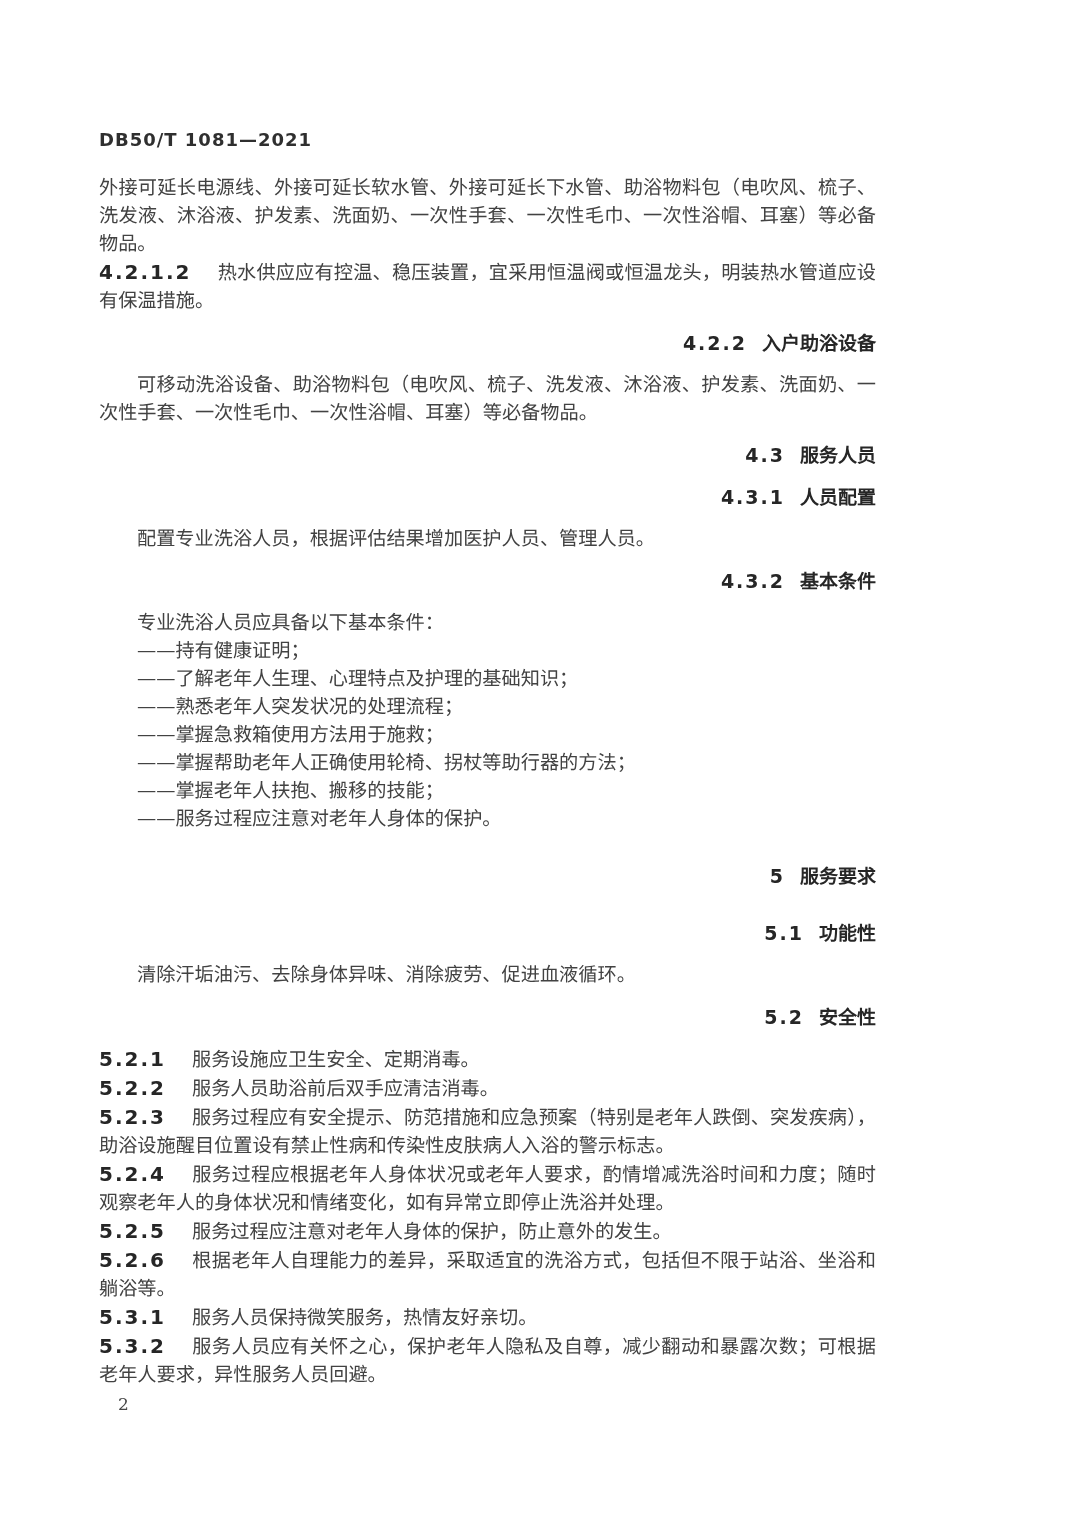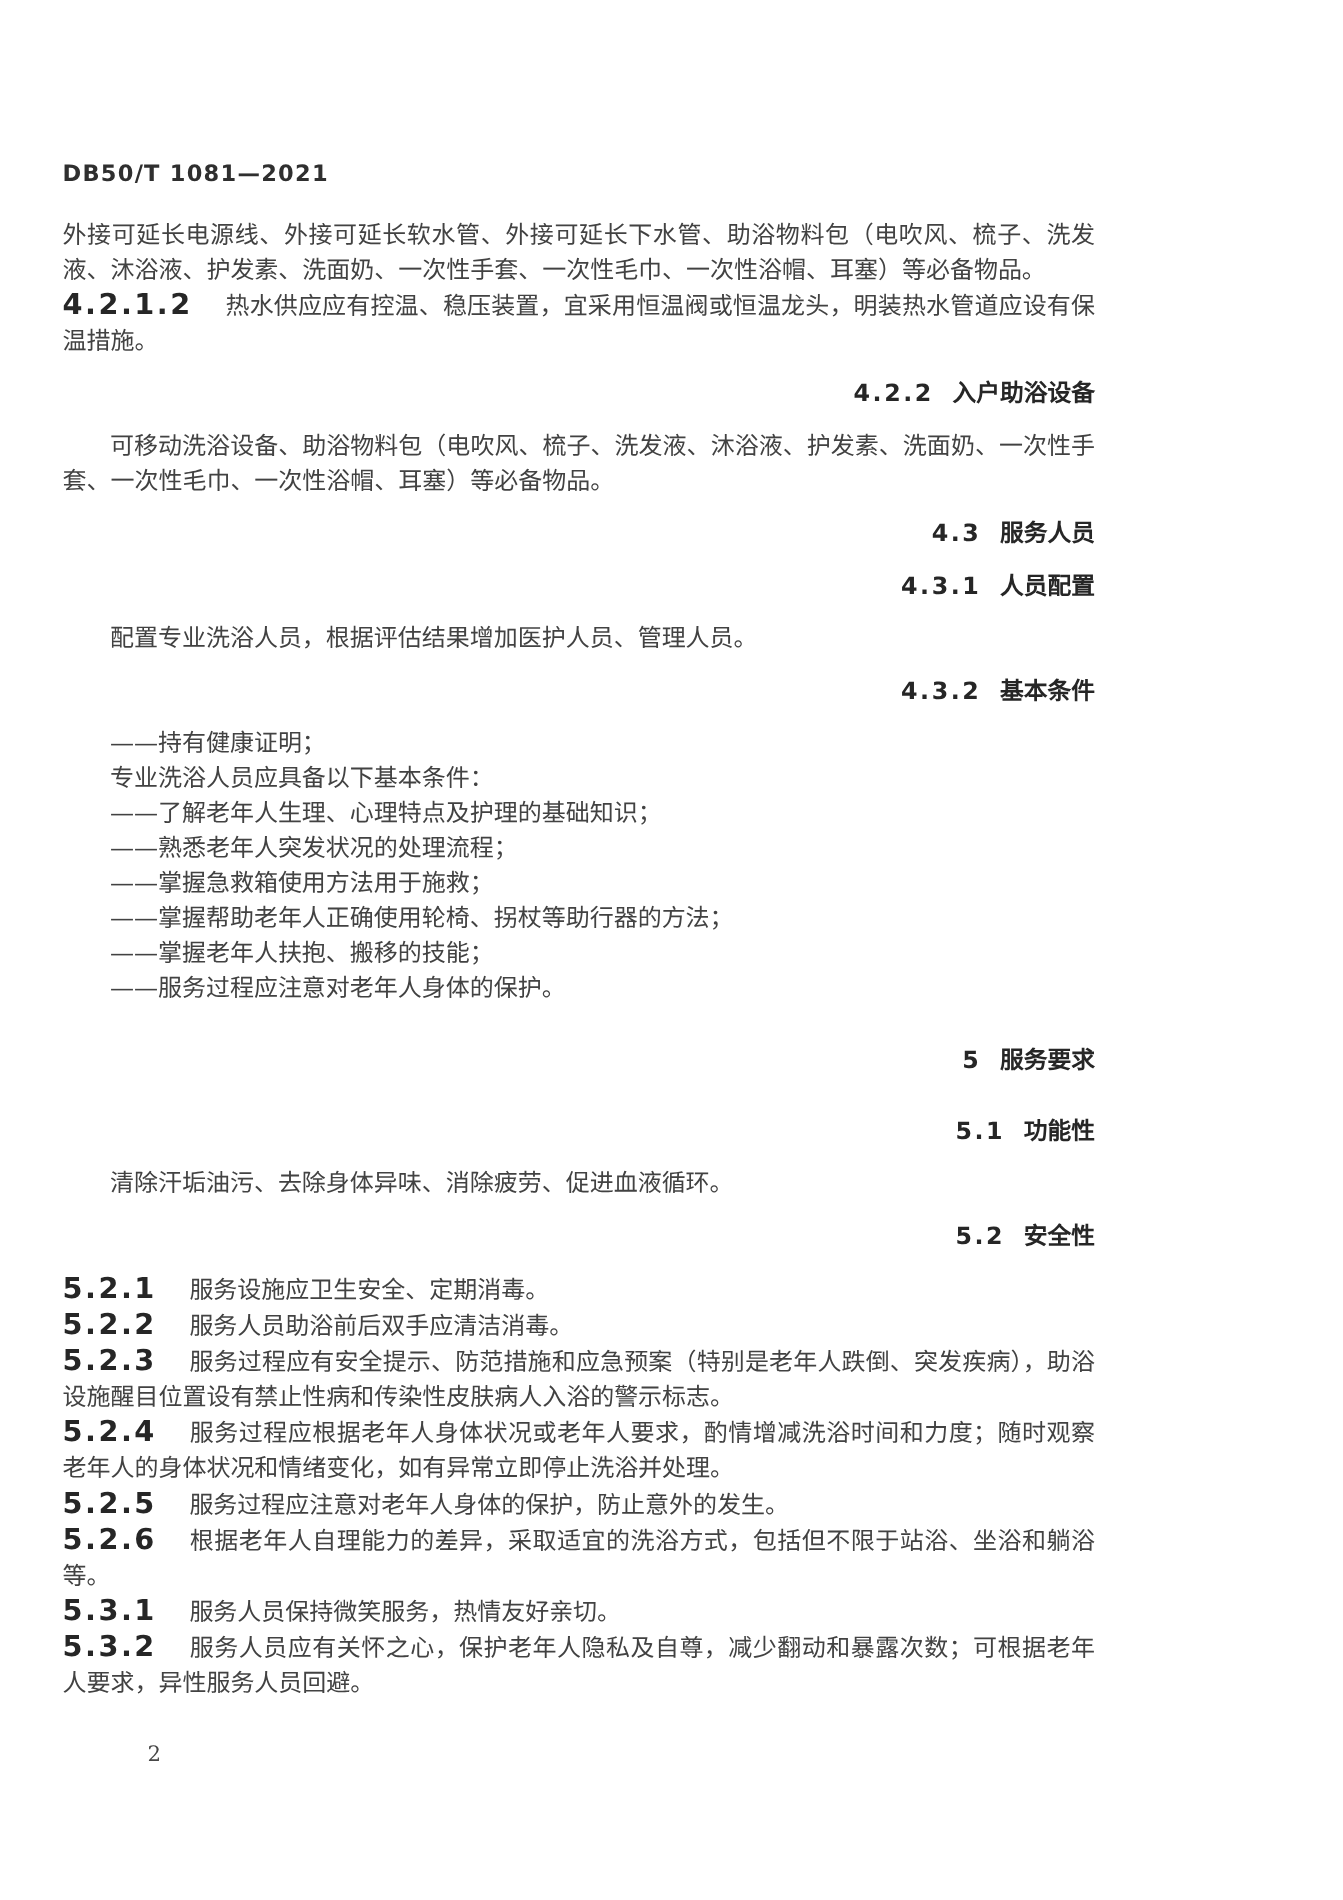--- a/index.html
+++ b/index.html
@@ -7,21 +7,21 @@
     --body-text:#424242;
     --heading-text:#262626;
   }
   html,body{margin:0;padding:0;background:#ffffff;}
   .page{
     position:relative;
     width:976px;
     height:1520px;
     background:var(--page-bg);
     box-sizing:border-box;
-    padding:126px 100px 0 50px;
+    padding:126px 100px 0 99px;
     overflow:hidden;
   }
   .doc-header{
     font-family:"DejaVu Sans","Liberation Sans",sans-serif;
     font-size:18px;
     font-weight:600;
     letter-spacing:1px;
     color:#2f2f2f;
     line-height:28px;
     margin:0 0 20px 0;
@@ -33,21 +33,21 @@
     line-height:28px;
     color:var(--body-text);
     text-align:justify;
     margin:0;
   }
   .para.indent{text-indent:38px;}
   .para.dash{text-indent:38px;}
   .clause .num{
     font-family:"DejaVu Sans","Liberation Sans",sans-serif;
     font-weight:700;
-    font-size:23px;
+    font-size:20px;
     letter-spacing:2px;
     color:var(--heading-text);
     margin-right:26px;
   }
   .heading{
     font-family:"DejaVu Sans","Liberation Sans",sans-serif;
     font-size:19px;
     font-weight:700;
     color:var(--heading-text);
     line-height:28px;
@@ -77,22 +77,22 @@
 
   <main class="doc-body" id="doc-body">
       <p class="para">外接可延长电源线、外接可延长软水管、外接可延长下水管、助浴物料包（电吹风、梳子、洗发液、沐浴液、护发素、洗面奶、一次性手套、一次性毛巾、一次性浴帽、耳塞）等必备物品。</p>
       <p class="para clause"><span class="num">4.2.1.2</span><span class="txt">热水供应应有控温、稳压装置，宜采用恒温阀或恒温龙头，明装热水管道应设有保温措施。</span></p>
       <p class="heading h3"><span class="num">4.2.2</span><span class="txt">入户助浴设备</span></p>
       <p class="para indent">可移动洗浴设备、助浴物料包（电吹风、梳子、洗发液、沐浴液、护发素、洗面奶、一次性手套、一次性毛巾、一次性浴帽、耳塞）等必备物品。</p>
       <p class="heading h2"><span class="num">4.3</span><span class="txt">服务人员</span></p>
       <p class="heading h3"><span class="num">4.3.1</span><span class="txt">人员配置</span></p>
       <p class="para indent">配置专业洗浴人员，根据评估结果增加医护人员、管理人员。</p>
       <p class="heading h3"><span class="num">4.3.2</span><span class="txt">基本条件</span></p>
+      <p class="para indent">专业洗浴人员应具备以下基本条件：</p>
       <p class="para dash">——持有健康证明；</p>
-      <p class="para indent">专业洗浴人员应具备以下基本条件：</p>
       <p class="para dash">——了解老年人生理、心理特点及护理的基础知识；</p>
       <p class="para dash">——熟悉老年人突发状况的处理流程；</p>
       <p class="para dash">——掌握急救箱使用方法用于施救；</p>
       <p class="para dash">——掌握帮助老年人正确使用轮椅、拐杖等助行器的方法；</p>
       <p class="para dash">——掌握老年人扶抱、搬移的技能；</p>
       <p class="para dash">——服务过程应注意对老年人身体的保护。</p>
       <p class="heading h1"><span class="num">5</span><span class="txt">服务要求</span></p>
       <p class="heading h2"><span class="num">5.1</span><span class="txt">功能性</span></p>
       <p class="para indent">清除汗垢油污、去除身体异味、消除疲劳、促进血液循环。</p>
       <p class="heading h2"><span class="num">5.2</span><span class="txt">安全性</span></p>

